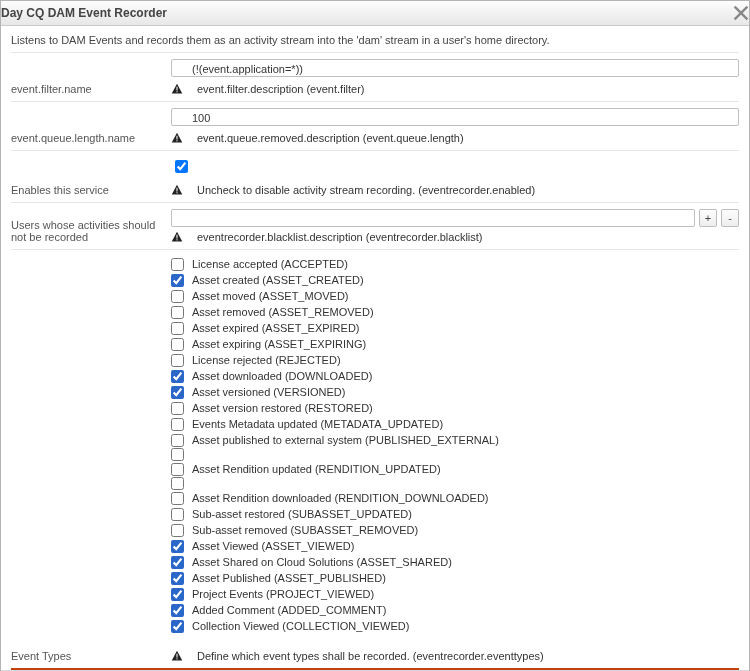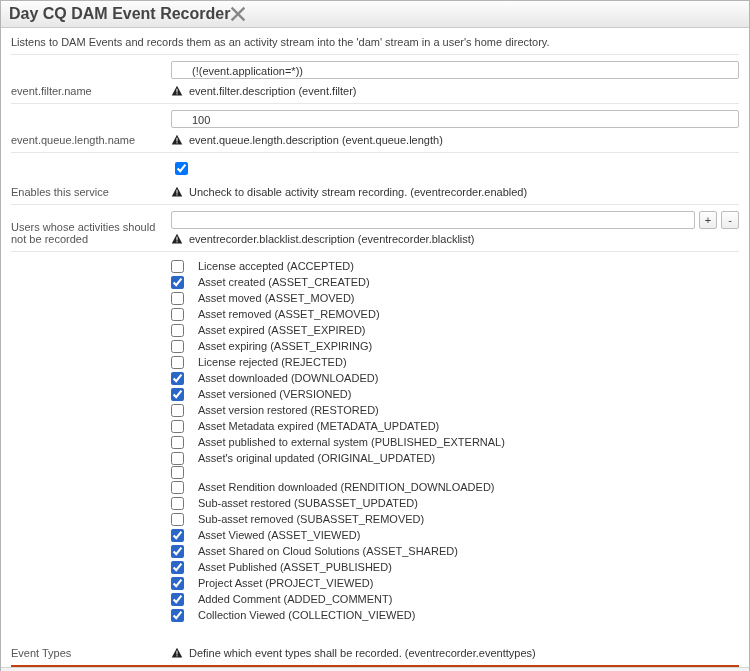--- a/index.html
+++ b/index.html
@@ -11,25 +11,26 @@
     background: #fff;
   }
   .dialog {
     width: 750px;
     border: 1px solid #b4b4b4;
     background: #fff;
   }
   .titlebar {
     display: flex;
     align-items: center;
+    justify-content: space-between;
     background: linear-gradient(#fdfdfd, #e7e7e7);
     border-bottom: 1px solid #c9c9c9;
-    padding: 4px 8px;
+    padding: 4px 0;
     font-weight: bold;
-    font-size: 16px;
+    font-size: 12px;
     color: #444;
   }
   .close-btn {
     width: 16px; height: 16px;
     display: flex; align-items: center; justify-content: center;
     color: #777;
     cursor: pointer;
     font-size: 12px;
   }
   .desc {
@@ -62,21 +63,21 @@
     background: #fff;
     color: #333;
     resize: none;
     height: 18px;
     line-height: 14px;
   }
   textarea { overflow: hidden; }
   .hint {
     display: flex;
     align-items: center;
-    gap: 6px;
+    gap: 14px;
     margin-top: 4px;
     color: #333;
   }
   .warn-icon {
     display: inline-flex;
     align-items: center;
     justify-content: center;
     width: 12px; height: 12px;
     color: #222;
   }
@@ -94,21 +95,21 @@
     background: linear-gradient(#fdfdfd, #eee);
     display: flex; align-items: center; justify-content: center;
     font-size: 11px;
     color: #444;
     cursor: pointer;
   }
   .chk-list { display: block; }
   .chk-item {
     display: flex;
     align-items: center;
-    gap: 12px;
+    gap: 6px;
     line-height: 16px;
   }
   .chk-item input[type=checkbox] {
     margin: 0 2px 0 0;
     width: 13px; height: 13px;
     accent-color: #2b66c9;
   }
   .section-header {
     background: linear-gradient(#f4f4f4, #e7e7e7);
     border-top: 1px solid #d6d6d6;
@@ -158,21 +159,21 @@
       <div class="row-value">
         <textarea style="">100</textarea>
         <div class="hint">
           <span class="warn-icon">
             <svg viewBox="0 0 16 16">
                 <path d="M8 1 L15 14 H1 Z" fill="#222"></path>
                 <rect x="7.3" y="5" width="1.4" height="5" fill="#fff"></rect>
                 <rect x="7.3" y="11" width="1.4" height="1.5" fill="#fff"></rect>
               </svg>
           </span>
-          <span>event.queue.length.description (event.queue.length)</span>
+          <span>event.queue.removed.description (event.queue.length)</span>
         </div>
       </div>
     </div>
 
     <div class="row">
       <div class="row-label">Enables this service</div>
       <div class="row-value">
         <input type="checkbox" checked="" style="">
         <div class="hint" style="margin-top:8px;">
           <span class="warn-icon">
@@ -247,29 +248,32 @@
             <label class="chk-item">
               <input type="checkbox" checked="" style="">
               <span>Asset versioned (VERSIONED)</span>
             </label>
             <label class="chk-item">
               <input type="checkbox" style="">
               <span>Asset version restored (RESTORED)</span>
             </label>
             <label class="chk-item">
               <input type="checkbox" style="">
-              <span>Asset Metadata expired (METADATA_UPDATED)</span>
+              <span>Events Metadata updated (METADATA_UPDATED)</span>
             </label>
             <label class="chk-item">
               <input type="checkbox" style="">
               <span>Asset published to external system (PUBLISHED_EXTERNAL)</span>
             </label>
             <label class="chk-item">
               <input type="checkbox" style="">
-              <span>Asset's original updated (ORIGINAL_UPDATED)</span>
+            </label>
+            <label class="chk-item">
+              <input type="checkbox" style="">
+              <span>Asset Rendition updated (RENDITION_UPDATED)</span>
             </label>
             <label class="chk-item">
               <input type="checkbox" style="">
             </label>
             <label class="chk-item">
               <input type="checkbox" style="">
               <span>Asset Rendition downloaded (RENDITION_DOWNLOADED)</span>
             </label>
             <label class="chk-item">
               <input type="checkbox" style="">
@@ -286,32 +290,32 @@
             <label class="chk-item">
               <input type="checkbox" checked="" style="">
               <span>Asset Shared on Cloud Solutions (ASSET_SHARED)</span>
             </label>
             <label class="chk-item">
               <input type="checkbox" checked="" style="">
               <span>Asset Published (ASSET_PUBLISHED)</span>
             </label>
             <label class="chk-item">
               <input type="checkbox" checked="" style="">
-              <span>Project Asset (PROJECT_VIEWED)</span>
+              <span>Project Events (PROJECT_VIEWED)</span>
             </label>
             <label class="chk-item">
               <input type="checkbox" checked="" style="">
               <span>Added Comment (ADDED_COMMENT)</span>
             </label>
             <label class="chk-item">
               <input type="checkbox" checked="" style="">
               <span>Collection Viewed (COLLECTION_VIEWED)</span>
             </label>
           </div>
-        <div class="hint" style="margin-top:24px;">
+        <div class="hint" style="margin-top:16px;">
           <span class="warn-icon">
             <svg viewBox="0 0 16 16">
                 <path d="M8 1 L15 14 H1 Z" fill="#222"></path>
                 <rect x="7.3" y="5" width="1.4" height="5" fill="#fff"></rect>
                 <rect x="7.3" y="11" width="1.4" height="1.5" fill="#fff"></rect>
               </svg>
           </span>
           <span>Define which event types shall be recorded. (eventrecorder.eventtypes)</span>
         </div>
       </div>

